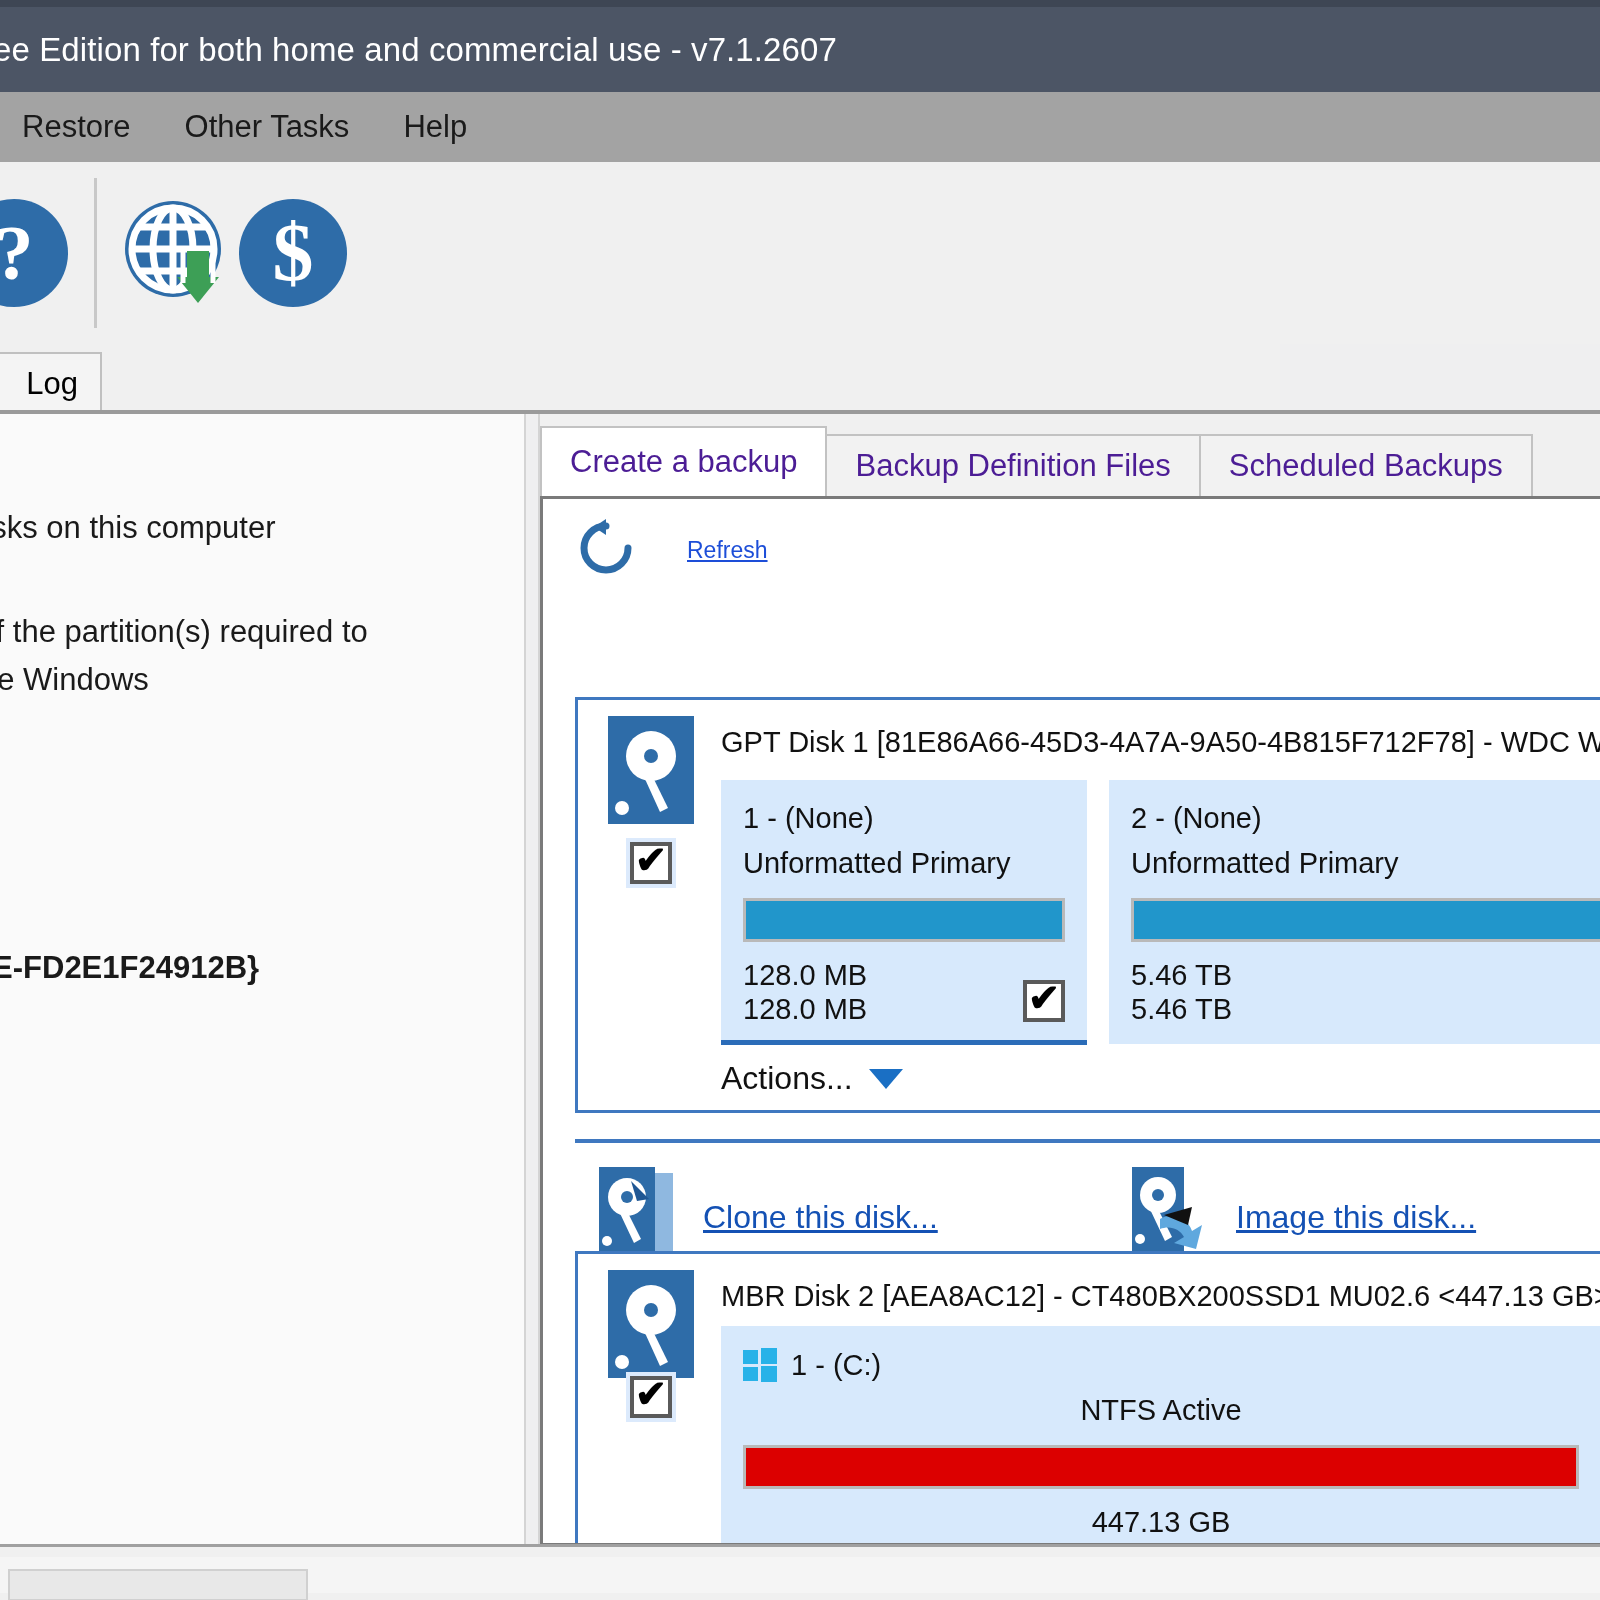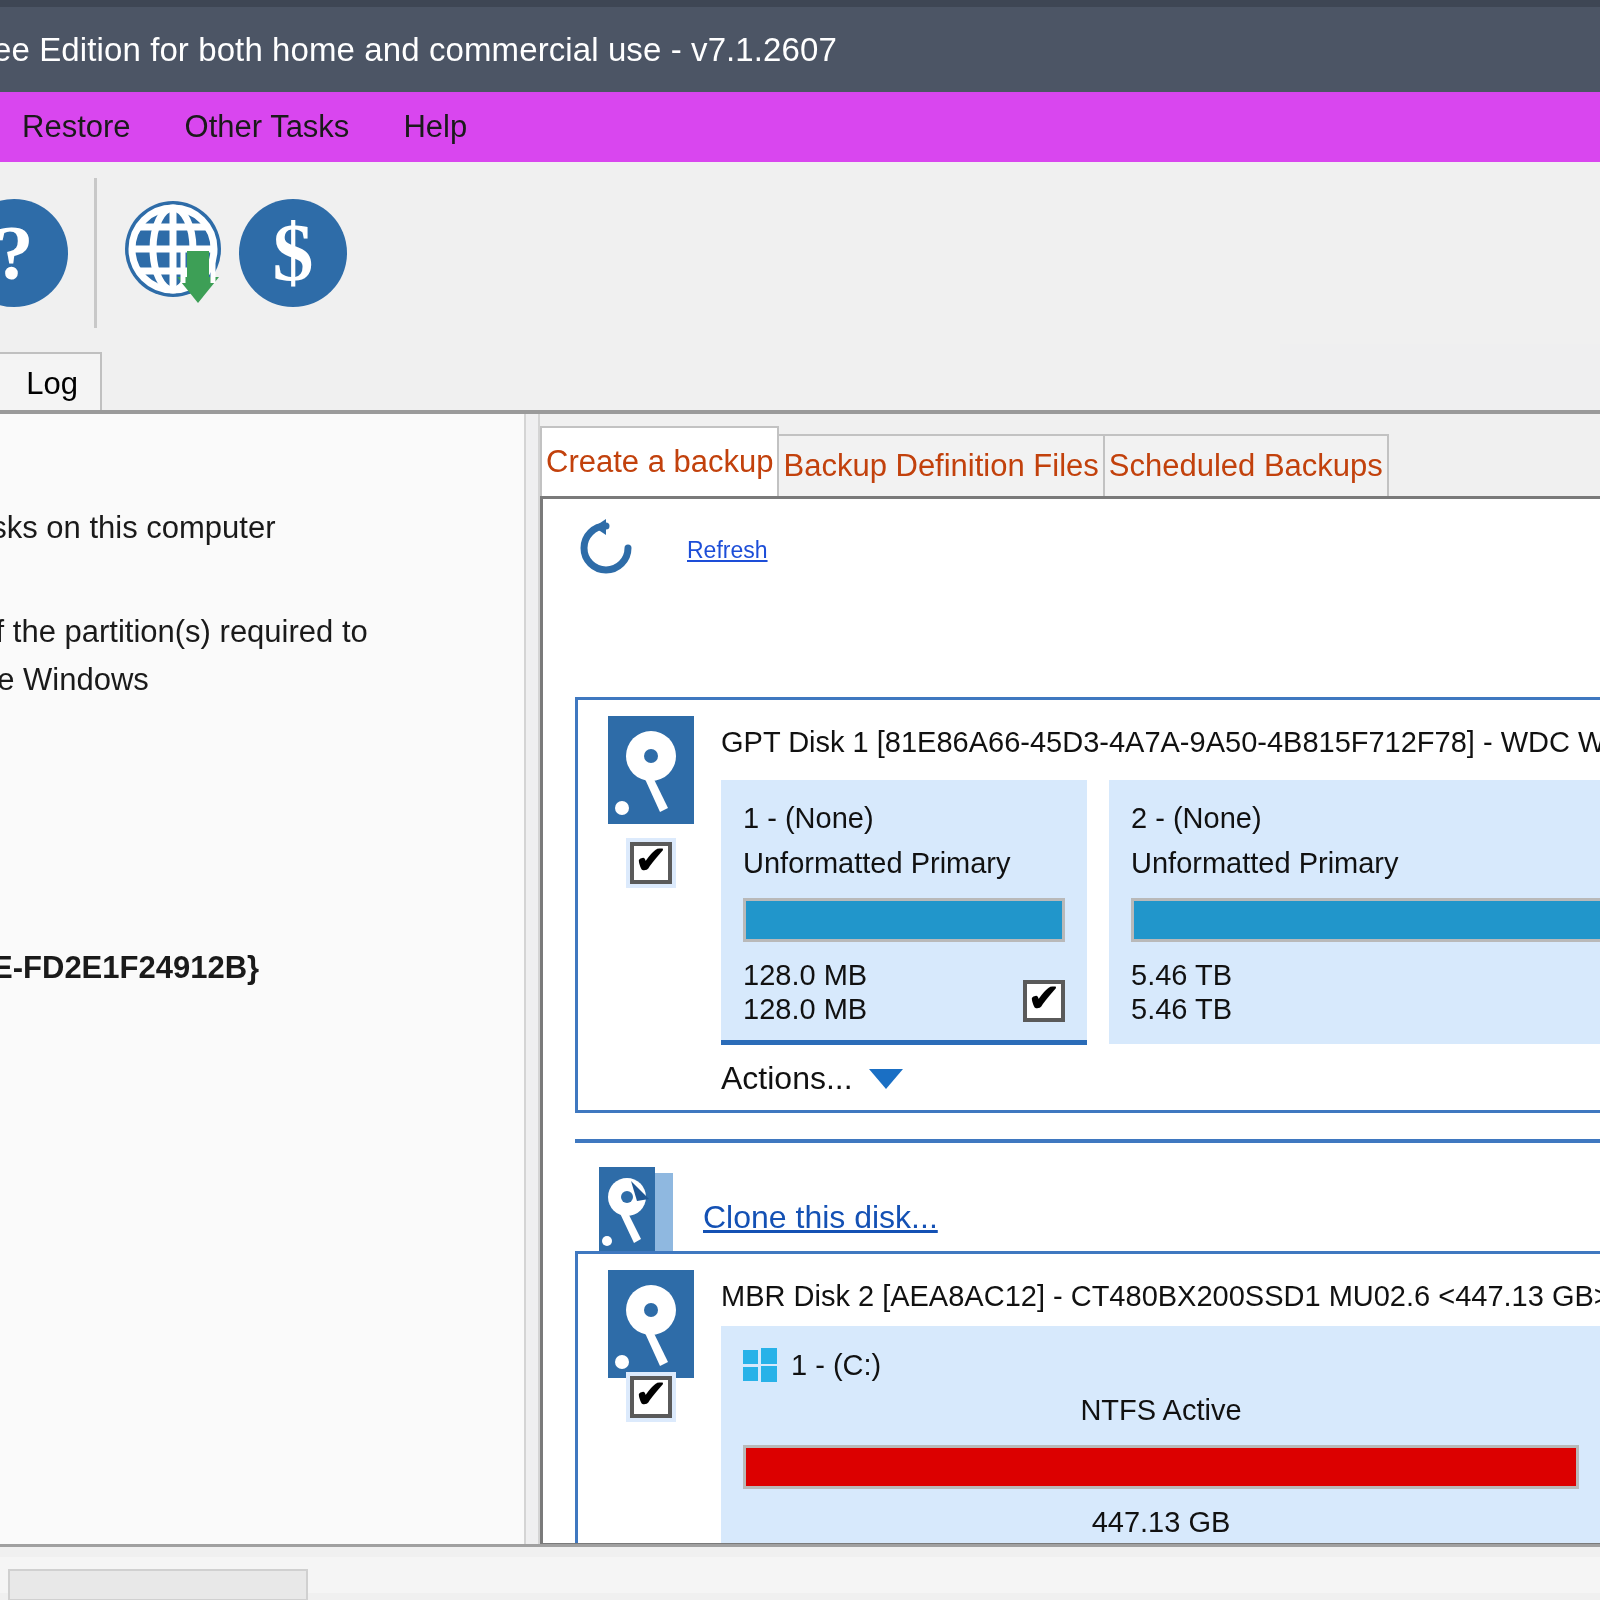--- a/index.html
+++ b/index.html
@@ -21,21 +21,21 @@
     color: #ffffff;
     font-size: 33px;
     letter-spacing: 0.1px;
     margin-left: -18px;
     white-space: nowrap;
   }
 
   
   #menubar {
     position: absolute; left: 0; top: 92px; width: 1600px; height: 70px;
-    background: #d946ef;
+    background: #a3a3a3;
     display: flex; align-items: center;
   }
   .menu-item {
     font-size: 31px;
     color: #1a1a1a;
     padding: 6px 14px;
     white-space: nowrap;
     cursor: default;
   }
   .menu-item:first-child { margin-left: 8px; }
@@ -130,24 +130,24 @@
   #tabstrip {
     position: absolute; left: 0; top: 14px; width: 1060px; height: 68px;
     display: flex; align-items: flex-end;
   }
   .tab {
     height: 62px;
     border: 2px solid #c2c2c2;
     border-bottom: none;
     background: #f2f2f2;
     display: flex; align-items: center;
-    padding: 0 4px;
+    padding: 0 28px;
     font-size: 31px;
     white-space: nowrap;
-    color: #c2410c;
+    color: #4c1d95;
     cursor: pointer;
   }
   .tab.active {
     background: #ffffff;
     height: 70px;
     border-color: #c2c2c2;
     position: relative; z-index: 3;
   }
   .tab + .tab { margin-left: -2px; }
 
@@ -468,20 +468,34 @@
               <circle cx="30" cy="30" r="19" fill="#ffffff"></circle>
               <path d="M26 36 L44 72 L37 76 L20 40 Z" fill="#ffffff"></path>
               <circle cx="30" cy="30" r="6" fill="#2e6ca8"></circle>
               <circle cx="10" cy="74" r="5" fill="#ffffff"></circle>
               <path d="M34 14 L52 32 L40 34 Z" fill="#1f5794"></path>
             </svg>
           </div>
           <div class="lbl">Clone this disk...</div>
         </div>
 
+        <div class="linkitem" id="link-image">
+          <div>
+            <svg width="80" height="96" viewBox="0 0 80 96">
+              <rect x="2" y="0" width="52" height="88" fill="#2e6ca8"></rect>
+              <circle cx="28" cy="28" r="18" fill="#ffffff"></circle>
+              <circle cx="28" cy="28" r="6" fill="#2e6ca8"></circle>
+              <path d="M24 34 L42 70 L35 74 L18 38 Z" fill="#ffffff"></path>
+              <circle cx="10" cy="72" r="5" fill="#ffffff"></circle>
+              <path d="M30 52 C44 44 58 52 62 64 L72 58 L66 82 L44 76 L54 70 C50 62 40 58 30 62 Z" fill="#5fa8de"></path>
+              <path d="M34 48 L62 40 L58 58 Z" fill="#111111"></path>
+            </svg>
+          </div>
+          <div class="lbl">Image this disk...</div>
+        </div>
       </div>
 
       <div class="diskgroup" id="disk2">
 
         <div class="disk-icon">
           <svg width="86" height="108" viewBox="0 0 86 108">
             <rect x="0" y="0" width="86" height="108" fill="#2e6ca8"></rect>
             <circle cx="43" cy="40" r="25" fill="#ffffff"></circle>
             <circle cx="43" cy="40" r="7" fill="#2e6ca8"></circle>
             <path d="M38 47 L60 92 L52 96 L32 52 Z" fill="#ffffff"></path>

